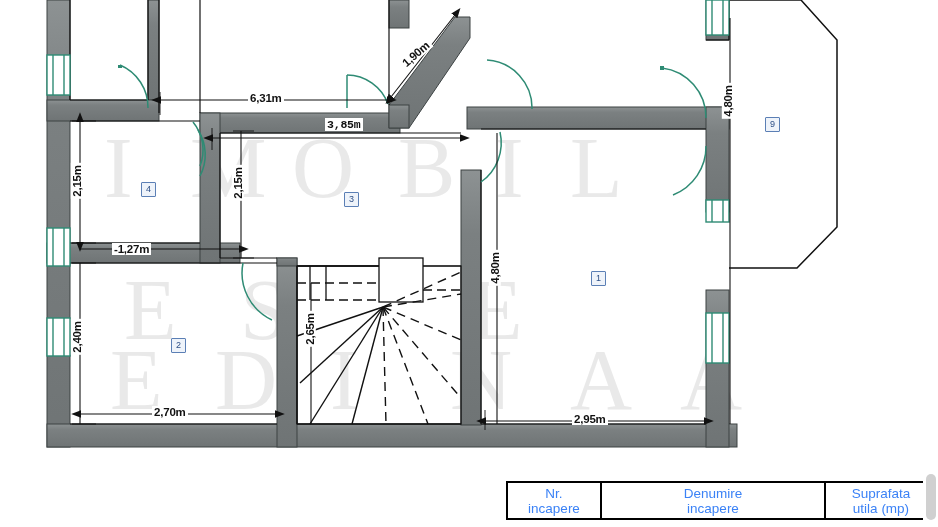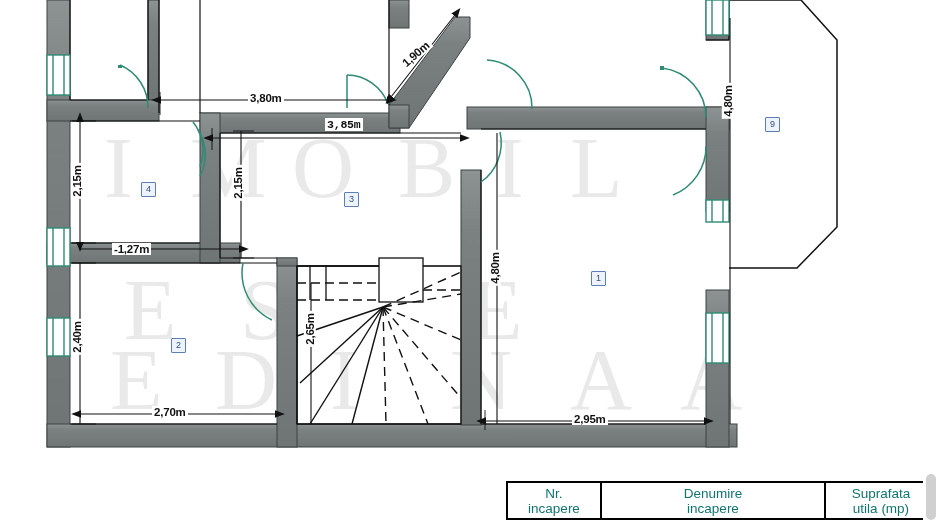--- a/index.html
+++ b/index.html
@@ -89,21 +89,21 @@
     width: 412px;
     border-collapse: collapse;
     table-layout: fixed;
     font-family: "Liberation Sans", sans-serif;
     background: #ffffff;
   }
   #room-table th {
     border: 2px solid #000000;
     font-size: 13.5px;
     font-weight: 400;
-    color: #0f766e;
+    color: #3b82f6;
     text-align: center;
     padding: 3px 2px 2px 2px;
     line-height: 1.12;
     vertical-align: top;
   }
   #room-table th .l2 { display: block; }
   .col-nr { width: 88px; }
   .col-den { width: 218px; }
   .col-sup { width: 106px; }
 
@@ -356,21 +356,21 @@
   </svg>
 
   <div class="room-badge" style="left:591px; top:271px;">1</div>
   <div class="room-badge" style="left:171px; top:338px;">2</div>
   <div class="room-badge" style="left:344px; top:192px;">3</div>
   <div class="room-badge" style="left:141px; top:182px;">4</div>
   <div class="room-badge" style="left:765px; top:117px;">9</div>
 
   <div class="dim diag" style="left:398px; top:48px;">1,90m</div>
 
-  <div class="dim" style="left:248px; top:92px;">3,80m</div>
+  <div class="dim" style="left:248px; top:92px;">6,31m</div>
 
   <div class="dim" style="left:325px; top:118px;font-family:Liberation Mono, monospace;">3,85m</div>
 
   <div class="dim vert" style="left:710px; top:95px;">4,80m</div>
 
   <div class="dim vert" style="left:59px; top:175px;">2,15m</div>
 
   <div class="dim vert" style="left:220px; top:177px;">2,15m</div>
 
   <div class="dim" style="left:112px; top:243px;">-1,27m</div>

